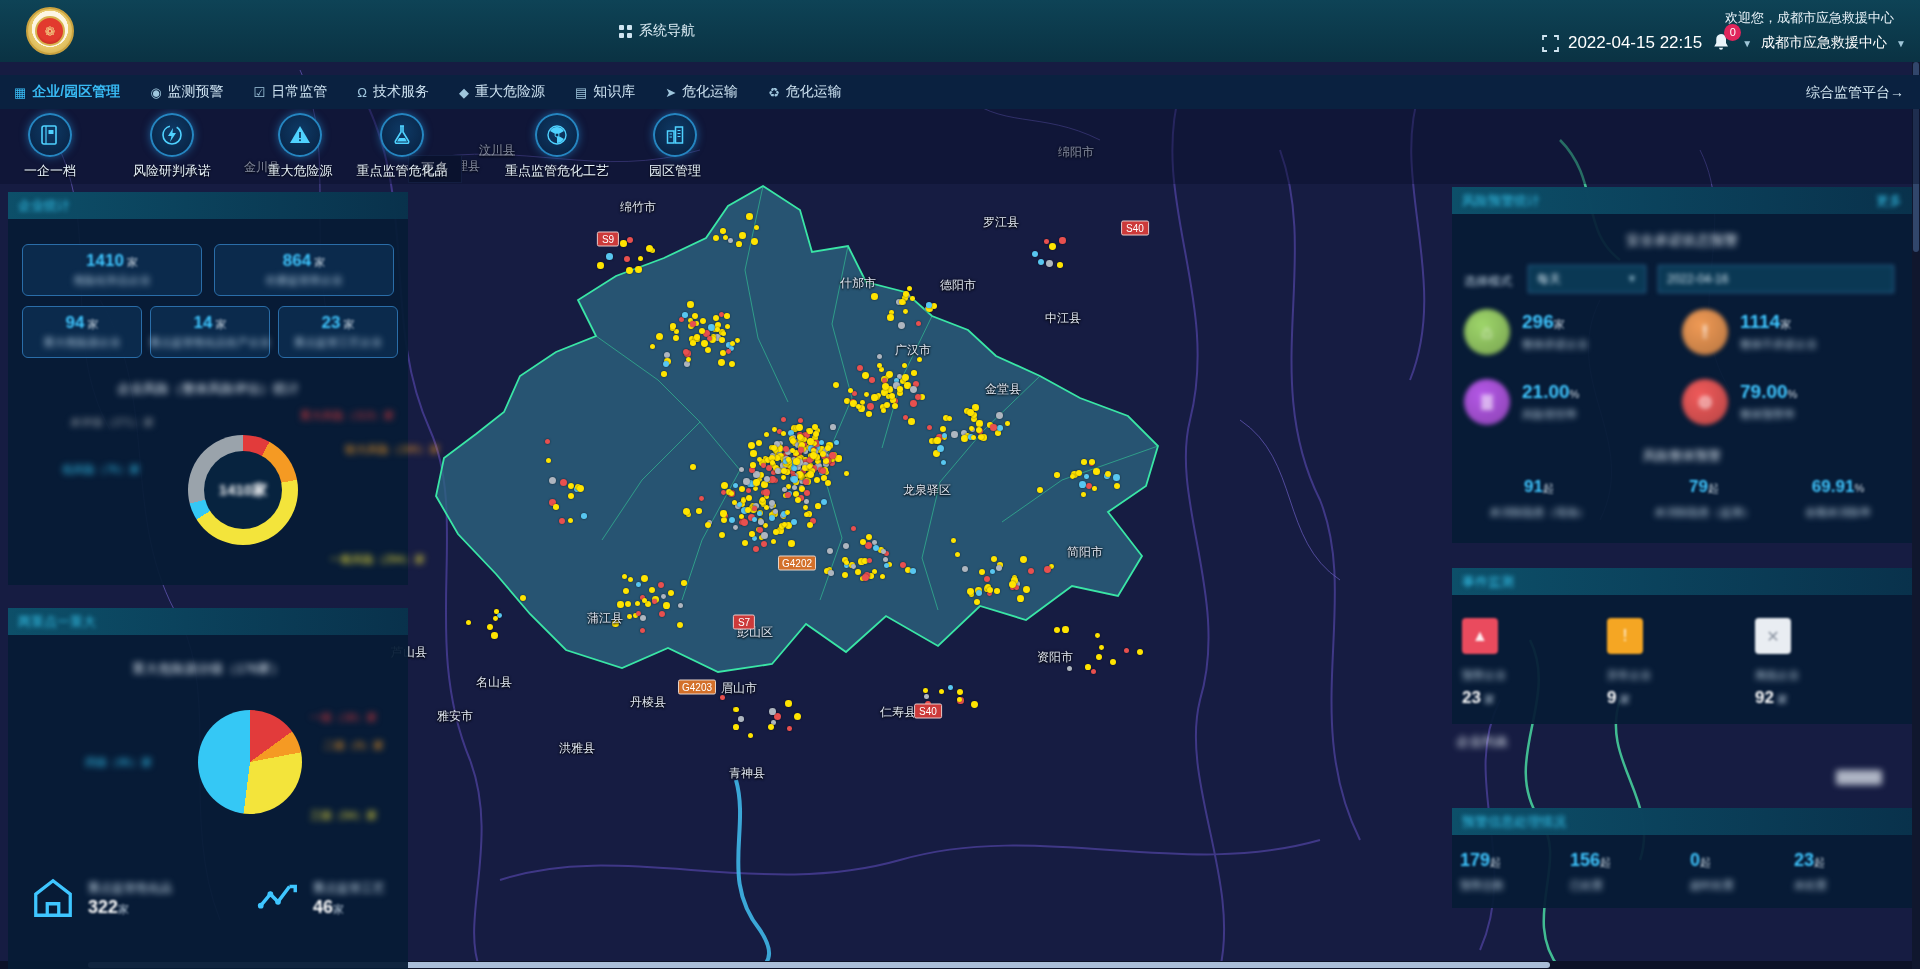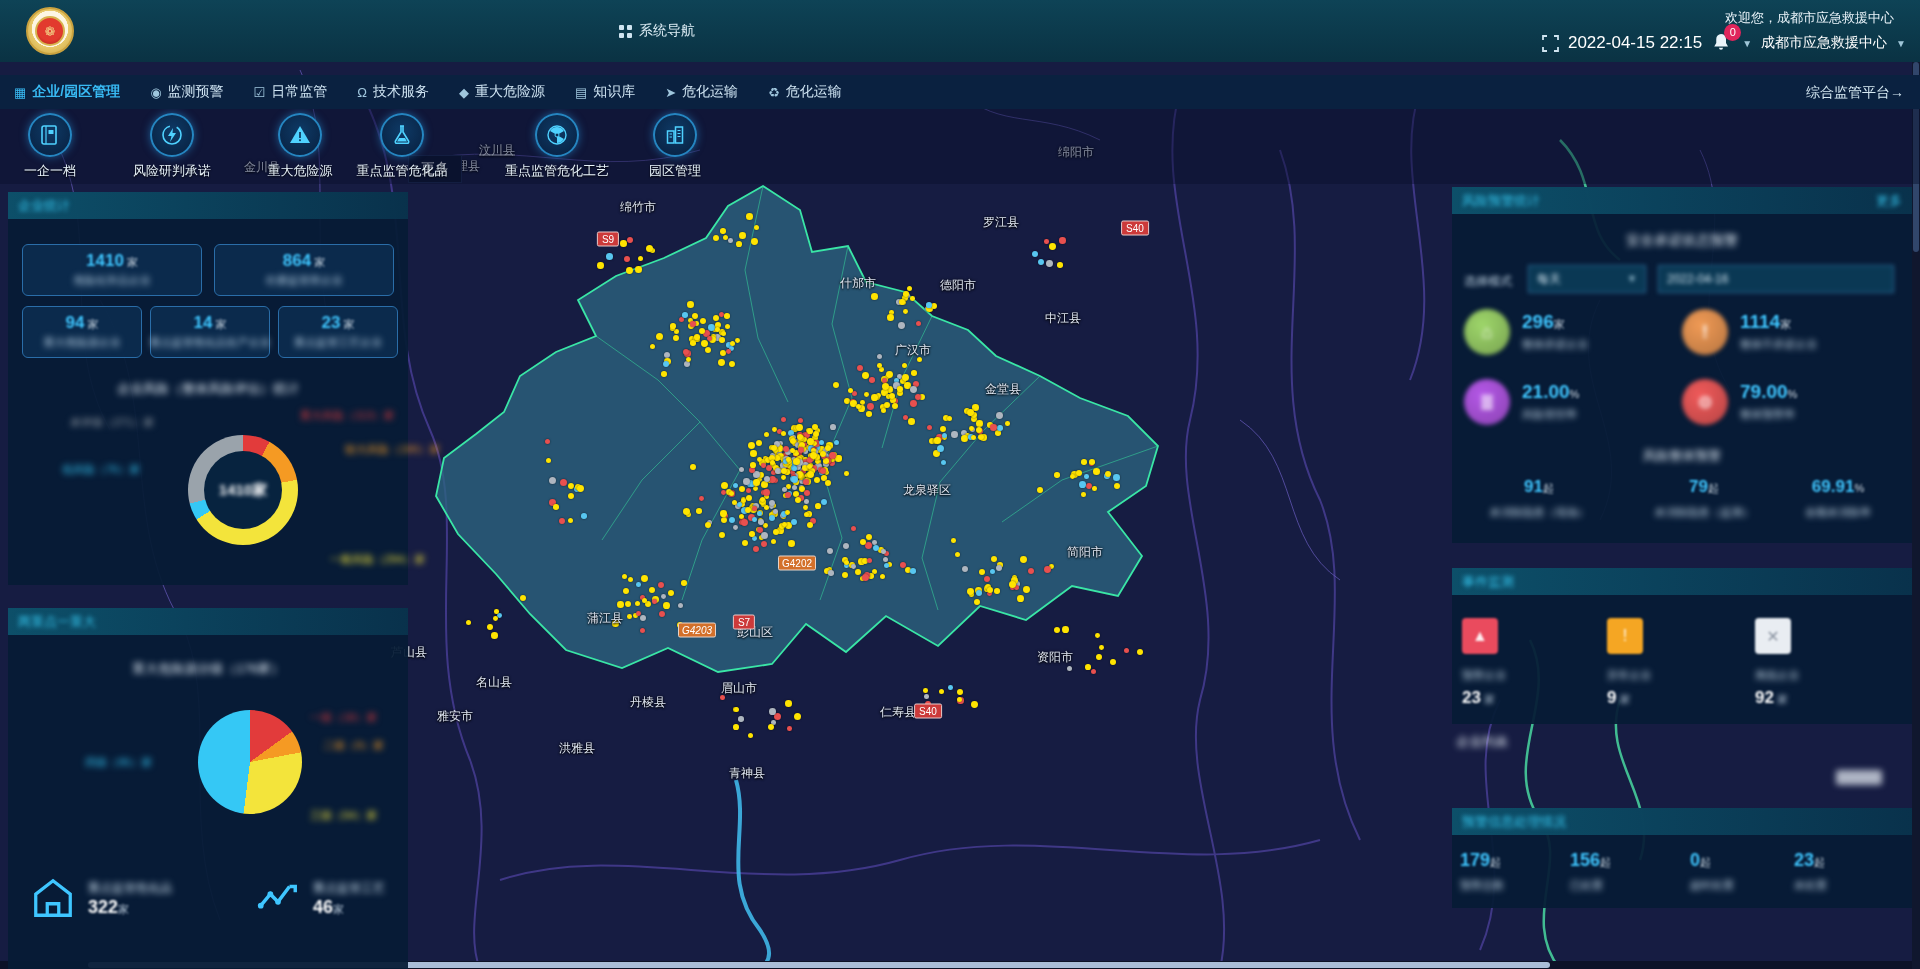--- a/index.html
+++ b/index.html
@@ -805,21 +805,21 @@
       <div class="mlabel" style="left: 409px; top: 590px;">芦山县</div>
       <div class="mlabel" style="left: 455px; top: 654px;">雅安市</div>
       <div class="mlabel" style="left: 577px; top: 686px;">洪雅县</div>
       <div class="mlabel" style="left: 747px; top: 711px;">青神县</div>
       <div class="mlabel" style="left: 605px; top: 556px;">蒲江县</div>
       <div class="mlabel badge-s" style="left: 608px; top: 177px;">S9</div>
       <div class="mlabel badge-s" style="left: 1135px; top: 166px;">S40</div>
       <div class="mlabel badge-s" style="left: 744px; top: 560px;">S7</div>
       <div class="mlabel badge-s" style="left: 928px; top: 649px;">S40</div>
       <div class="mlabel badge-g" style="left: 797px; top: 501px;">G4202</div>
-      <div class="mlabel badge-g" style="left: 697px; top: 568px; font-style: italic;">G4203</div>
+      <div class="mlabel badge-g" style="left: 697px; top: 625px;">G4203</div>
     </div>
   <button class="more-btn">更多</button>
   <div class="redact-chip" style="left:1836px;top:708px;width:46px;height:15px"></div>
   <div class="hscroll">
       <div class="hthumb"></div>
     </div>
   <div class="vscroll">
       <div class="vthumb"></div>
     </div>
 </div>

